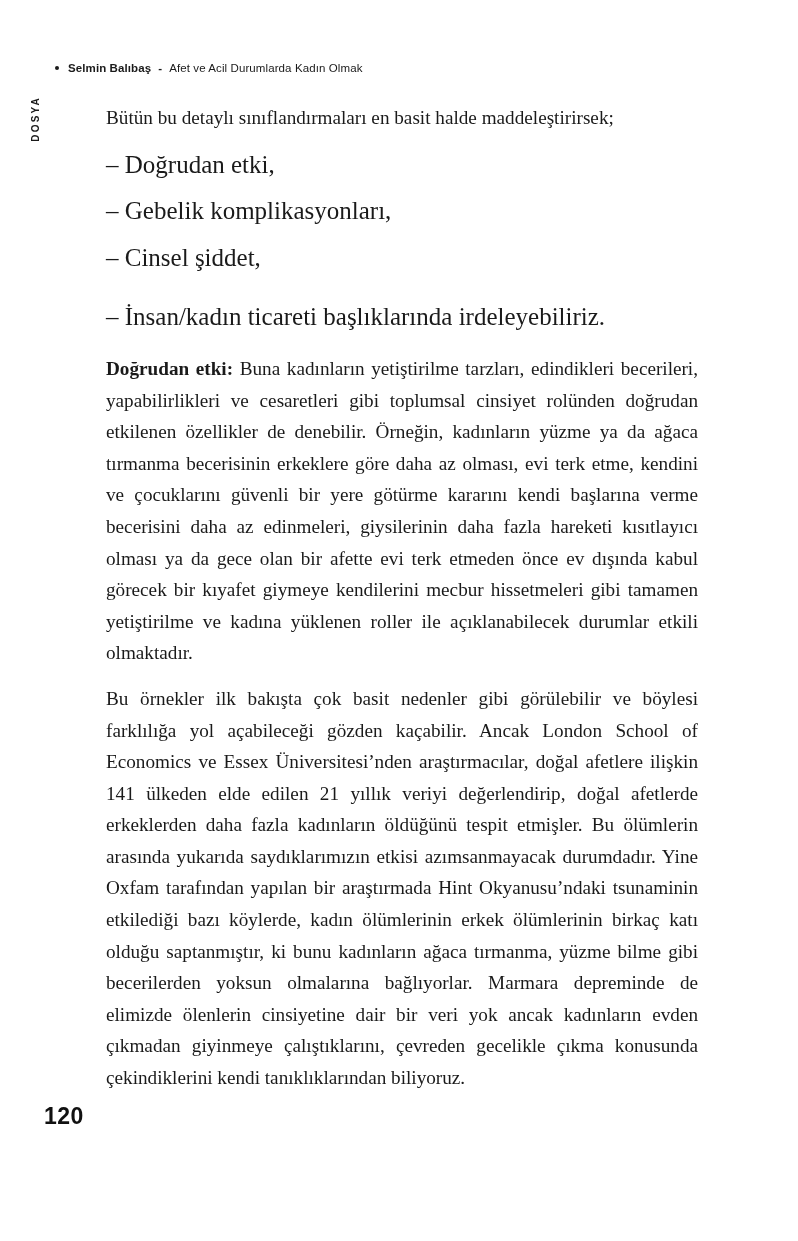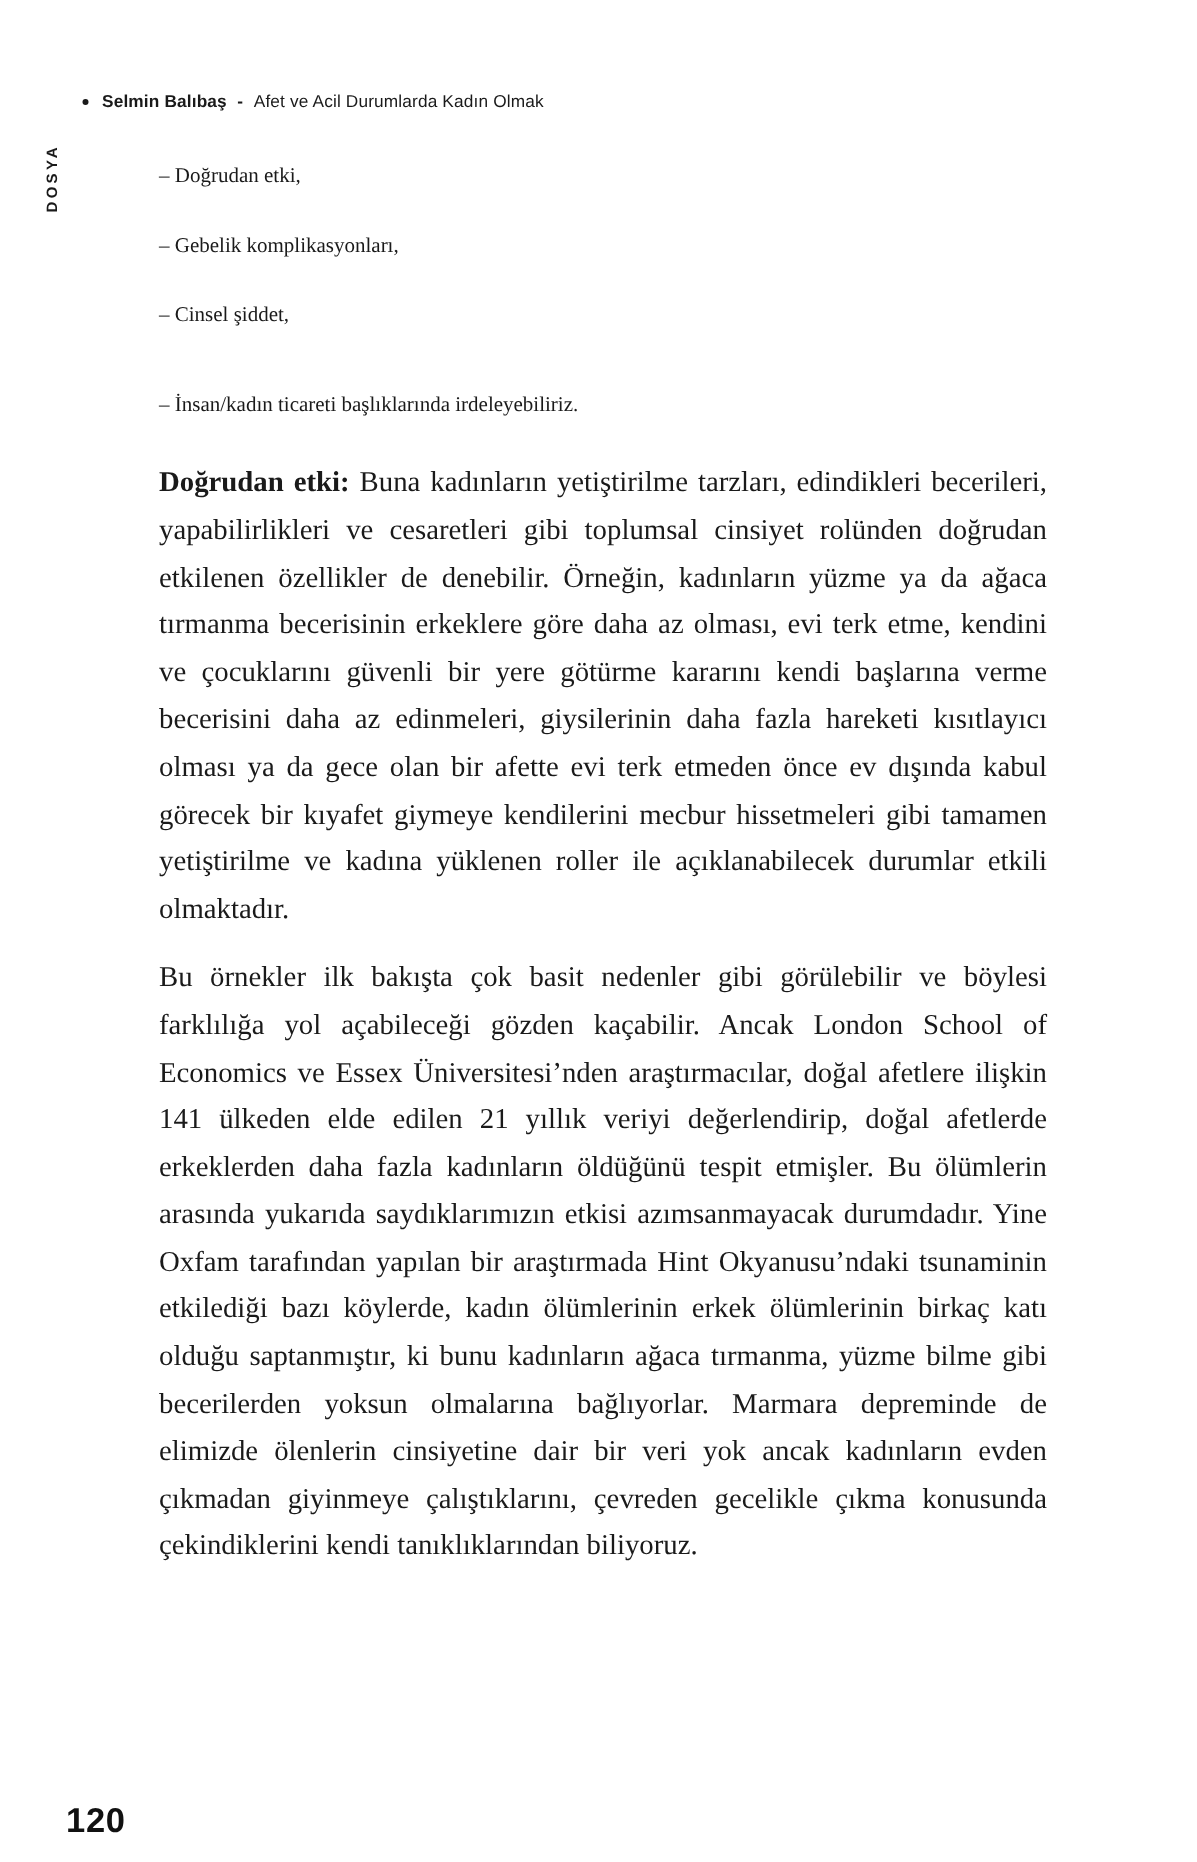--- a/index.html
+++ b/index.html
@@ -87,40 +87,40 @@
     text-align: justify;
     text-justify: inter-word;
     margin: 0 0 14px 0;
     hyphens: manual;
   }
   .para.first {
     text-align: left;
     margin-bottom: 15px;
   }
   .bullet-line {
-    font-size: 14px;
+    font-size: 25px;
     line-height: 31.6px;
     margin: 0 0 15px 0;
     text-align: left;
   }
   .bullet-line.last { margin-bottom: 20px; margin-top: 28px; }
 
   .lead-in {
     font-weight: bold;
   }
 
   .para.justified {
     text-align: justify;
   }
 
   
   .folio {
     position: absolute;
     left: 44px;
-    top: 1200px;
+    top: 1103px;
     font-family: "Liberation Sans", sans-serif;
     font-size: 23px;
     font-weight: 700;
     color: #111;
     letter-spacing: 0.5px;
   }
 </style>
 </head>
 <body>
 
@@ -130,20 +130,21 @@
     <span class="bullet"></span>
     <span class="author">Selmin Balıbaş</span>
     <span class="dash">-</span>
     <span class="title">Afet ve Acil Durumlarda Kadın Olmak</span>
   </div>
 
   <div class="section-tab">DOSYA</div>
 
   <div class="col">
 
+    <p class="para first">Bütün bu detaylı sınıflandırmaları en basit halde maddeleştirirsek;</p>
 
     <p class="bullet-line">– Doğrudan etki,</p>
     <p class="bullet-line">– Gebelik komplikasyonları,</p>
     <p class="bullet-line">– Cinsel şiddet,</p>
     <p class="bullet-line last">– İnsan/kadın ticareti başlıklarında irdeleyebiliriz.</p>
 
     <p class="para justified"><span class="lead-in">Doğrudan etki:</span><span> Buna kadınların yetiştirilme tarzları, edindikleri becerileri, yapabilirlikleri ve cesaretleri gibi toplumsal cinsiyet rolünden doğrudan etkilenen özellikler de denebilir. Örneğin, kadınların yüzme ya da ağaca tırmanma becerisinin erkeklere göre daha az olması, evi terk etme, kendini ve çocuklarını güvenli bir yere götürme kararını kendi başlarına verme becerisini daha az edinmeleri, giysilerinin daha fazla hareketi kısıtlayıcı olması ya da gece olan bir afette evi terk etmeden önce ev dışında kabul görecek bir kıyafet giymeye kendilerini mecbur hissetmeleri gibi tamamen yetiştirilme ve kadına yüklenen roller ile açıklanabilecek durumlar etkili olmaktadır.</span></p>
 
     <p class="para justified">Bu örnekler ilk bakışta çok basit nedenler gibi görülebilir ve böylesi farklılığa yol açabileceği gözden kaçabilir. Ancak London School of Economics ve Essex Üniversitesi’nden araştırmacılar, doğal afetlere ilişkin 141 ülkeden elde edilen 21 yıllık veriyi değerlendirip, doğal afetlerde erkeklerden daha fazla kadınların öldüğünü tespit etmişler. Bu ölümlerin arasında yukarıda saydıklarımızın etkisi azımsanmayacak durumdadır. Yine Oxfam tarafından yapılan bir araştırmada Hint Okyanusu’ndaki tsunaminin etkilediği bazı köylerde, kadın ölümlerinin erkek ölümlerinin birkaç katı olduğu saptanmıştır, ki bunu kadınların ağaca tırmanma, yüzme bilme gibi becerilerden yoksun olmalarına bağlıyorlar. Marmara depreminde de elimizde ölenlerin cinsiyetine dair bir veri yok ancak kadınların evden çıkmadan giyinmeye çalıştıklarını, çevreden gecelikle çıkma konusunda çekindiklerini kendi tanıklıklarından biliyoruz.</p>
 

